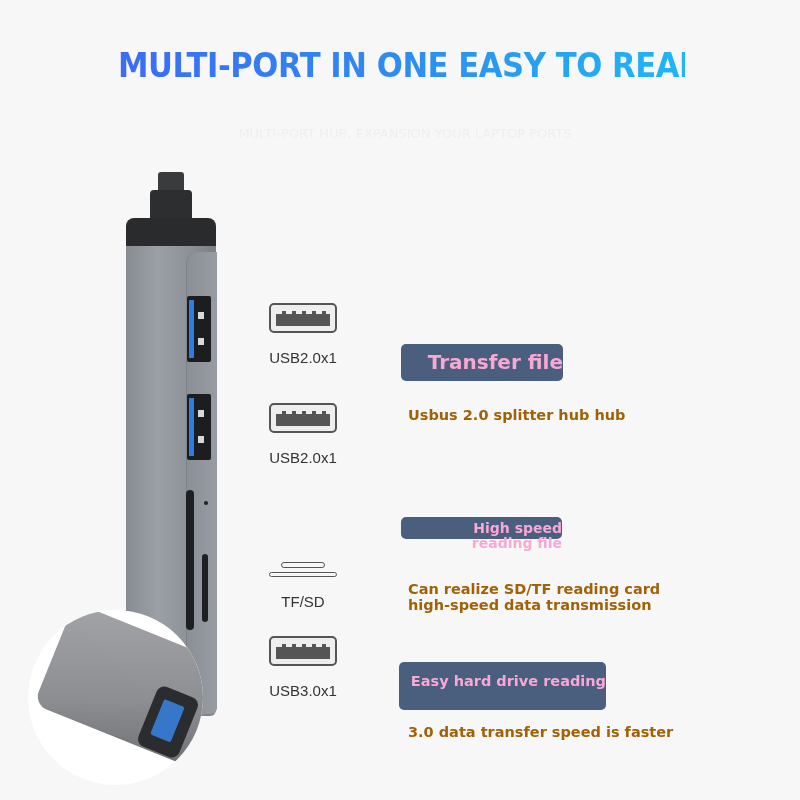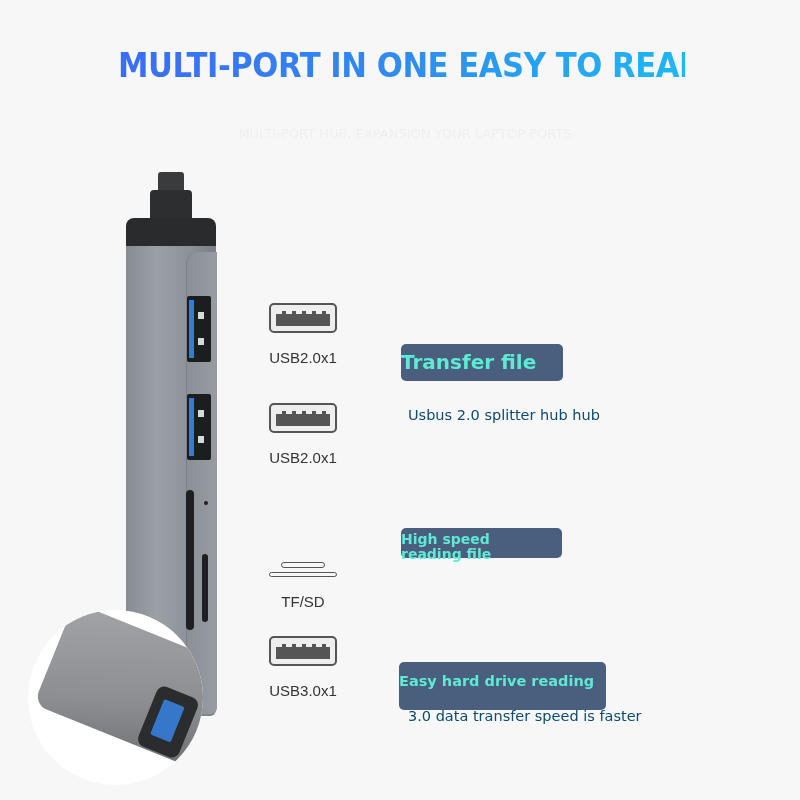--- a/index.html
+++ b/index.html
@@ -74,25 +74,25 @@
   .usb-icon .teeth {
     position: absolute; left: 5px; top: 6px; width: 54px; height: 4px;
     background: repeating-linear-gradient(90deg, transparent 0 6px, #555 6px 10px);
   }
   .port-text { font-size: 15px; color: #333; margin-top: 16px; font-family: "Liberation Sans", sans-serif; }
   .sd-icon-top { width: 44px; height: 6px; border: 1.5px solid #555; border-radius: 3px; margin: 0 auto 4px; box-sizing: border-box; }
   .sd-icon-bottom { width: 68px; height: 5px; border: 1.5px solid #555; border-radius: 3px; margin: 0 auto; box-sizing: border-box; }
 
   
   .badge {
-    position: absolute; background: #4a5e7e; color: #5eead4; border-radius: 5px;
-    font-weight: bold; text-align: left; box-sizing: border-box;
+    position: absolute; background: #4a5e7e; color: #f9a8d4; border-radius: 5px;
+    font-weight: bold; text-align: right; box-sizing: border-box;
     font-family: "DejaVu Sans", sans-serif;
   }
-  .desc { position: absolute; font-size: 14.5px; color: #0c4a6e; line-height: 16px; }
+  .desc { position: absolute; font-size: 14.5px; color: #a16207; line-height: 16px; font-weight: bold; }
 </style>
 </head>
 <body>
 
 <div class="title">MULTI-PORT IN ONE EASY TO READ</div>
 <div class="subtitle">MULTI-PORT HUB, EXPANSION YOUR LAPTOP PORTS</div>
 
 <div>
   <div class="cable"></div>
   <div class="collar"></div>
@@ -153,23 +153,25 @@
     <div class="inner"></div>
   </div>
   <div class="port-text">USB3.0x1</div>
 </div>
 
 <div class="badge" style="left:401px;top:344px;width:162px;height:37px;font-size:20px;line-height:37px;">Transfer file</div>
 <div class="desc" style="left:408px;top:407px;">
   <div>Usbus 2.0 splitter hub hub</div>
 </div>
 
-<div class="badge" style="left:401px;top:517px;width:161px;height:30px;font-size:14px;line-height:15px;padding-top:4px;margin-top:11px;">
+<div class="badge" style="left:401px;top:517px;width:161px;height:22px;font-size:14px;line-height:15px;padding-top:4px;">
   <div>High speed</div>
   <div>reading file</div>
 </div>
 <div class="desc" style="left:408px;top:581px;">
+  <div>Can realize SD/TF reading card</div>
+  <div>high-speed data transmission</div>
 </div>
 
 <div class="badge" style="left:399px;top:662px;width:207px;height:48px;font-size:14.5px;line-height:38px;">Easy hard drive reading</div>
-<div class="desc" style="left:408px;top:708px;text-align:center;">
+<div class="desc" style="left:408px;top:724px;text-align:center;">
   <div>3.0 data transfer speed is faster</div>
 </div>
 
 </body></html>

